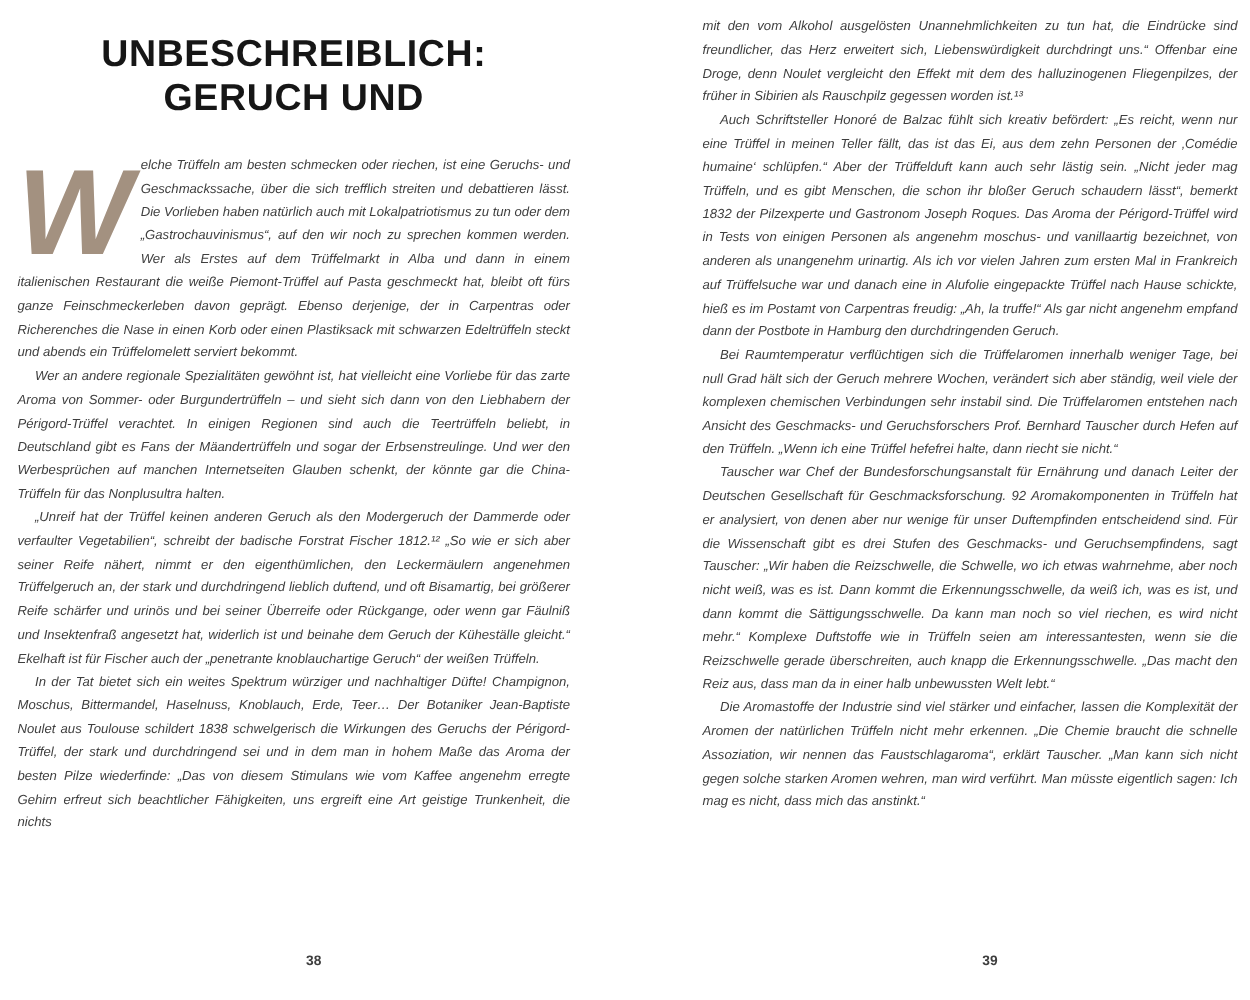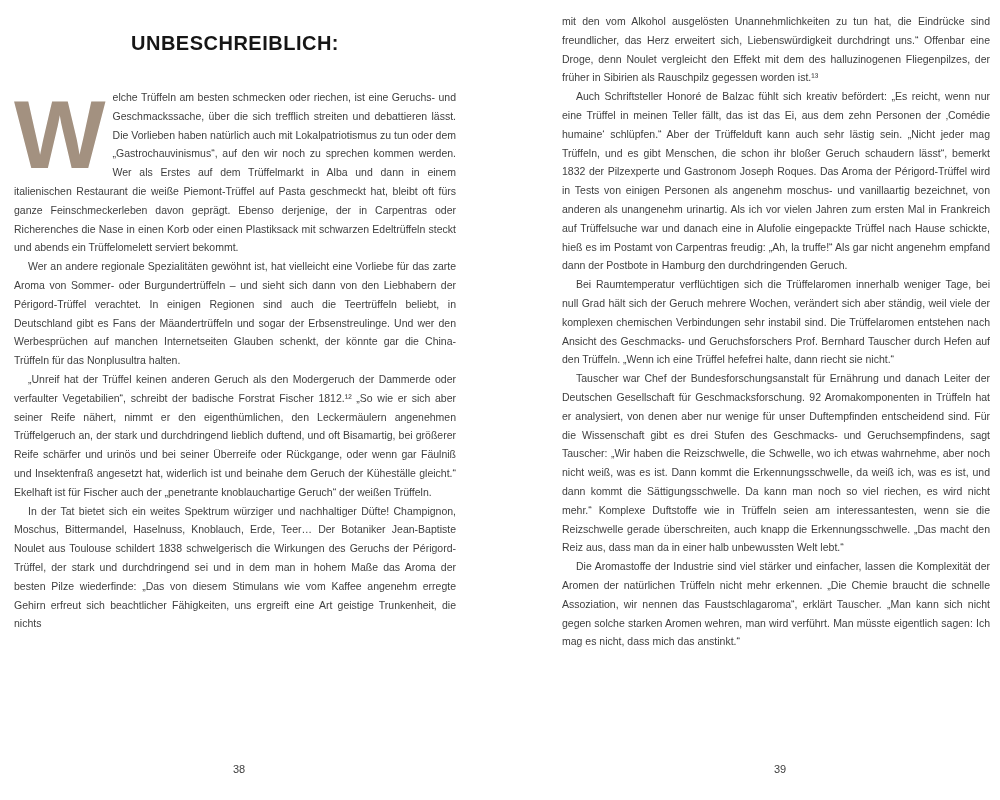--- a/index.html
+++ b/index.html
@@ -22,69 +22,70 @@
     top: 0;
     height: 800px;
   }
   .page.left  { left: 14px;  width: 442px; }
   .page.right { left: 562px; width: 428px; }
 
   .title {
     margin: 26px 0 0 0;
     text-align: center;
     font-weight: bold;
-    font-size: 20px;
+    font-size: 30px;
     line-height: 35px;
     letter-spacing: 0.5px;
     color: var(--title-color, #161616);
   }
   .title-line { display: block; }
 
   .body {
     font-size: 10.5px;
     line-height: 18.8px;
     color: var(--text-color, #3e3e3e);
     text-align: justify;
     hyphens: auto;
     -webkit-hyphens: auto;
   }
   .left .body  { margin-top: 27px; }
   .right .body { margin-top: 12px; }
 
-  .para { margin: 0; padding: 0; }
+  .para { margin: 0; padding: 0; font-style: italic; }
   .para.indent { text-indent: 14px; }
 
   .dropcap {
     float: left;
     font-weight: bold;
     font-size: 97px;
     line-height: 78px;
     margin: 8px 7px 0 0;
     color: var(--drop-cap-color, #a39180);
   }
 
   .pagenum {
     position: absolute;
     bottom: 25px;
-    left: 4px;
+    left: 16px;
     width: 100%;
     text-align: center;
     font-size: 11px;
-    font-weight: normal;
+    font-weight: bold;
     color: var(--text-color, #3e3e3e);
   }
 </style>
 </head>
 <body>
 
 <div class="spread">
 
   <div class="page left">
     <h1 class="title">
       <span class="title-line">UNBESCHREIBLICH:</span>
+      <span class="title-line">GERUCH UND</span>
     </h1>
     <div class="body">
       <p class="para"><span class="dropcap">W</span><span>elche Trüffeln am besten schmecken oder riechen, ist eine Geruchs- und Geschmackssache, über die sich trefflich streiten und debattieren lässt. Die Vorlieben haben natürlich auch mit Lokalpatriotismus zu tun oder dem „Gastrochauvinismus“, auf den wir noch zu sprechen kommen werden. Wer als Erstes auf dem Trüffelmarkt in Alba und dann in einem italienischen Restaurant die weiße Piemont-Trüffel auf Pasta geschmeckt hat, bleibt oft fürs ganze Feinschmeckerleben davon geprägt. Ebenso derjenige, der in Carpentras oder Richerenches die Nase in einen Korb oder einen Plastiksack mit schwarzen Edeltrüffeln steckt und abends ein Trüffelomelett serviert bekommt.</span></p>
       <p class="para indent">Wer an andere regionale Spezialitäten gewöhnt ist, hat vielleicht eine Vorliebe für das zarte Aroma von Sommer- oder Burgundertrüffeln – und sieht sich dann von den Liebhabern der Périgord-Trüffel verachtet. In einigen Regionen sind auch die Teertrüffeln beliebt, in Deutschland gibt es Fans der Mäandertrüffeln und sogar der Erbsenstreulinge. Und wer den Werbesprüchen auf manchen Internetseiten Glauben schenkt, der könnte gar die China-Trüffeln für das Nonplusultra halten.</p>
       <p class="para indent">„Unreif hat der Trüffel keinen anderen Geruch als den Modergeruch der Dammerde oder verfaulter Vegetabilien“, schreibt der badische Forstrat Fischer 1812.¹² „So wie er sich aber seiner Reife nähert, nimmt er den eigenthümlichen, den Leckermäulern angenehmen Trüffelgeruch an, der stark und durchdringend lieblich duftend, und oft Bisamartig, bei größerer Reife schärfer und urinös und bei seiner Überreife oder Rückgange, oder wenn gar Fäulniß und Insektenfraß angesetzt hat, widerlich ist und beinahe dem Geruch der Küheställe gleicht.“ Ekelhaft ist für Fischer auch der „penetrante knoblauchartige Geruch“ der weißen Trüffeln.</p>
       <p class="para indent">In der Tat bietet sich ein weites Spektrum würziger und nachhaltiger Düfte! Champignon, Moschus, Bittermandel, Haselnuss, Knoblauch, Erde, Teer… Der Botaniker Jean-Baptiste Noulet aus Toulouse schildert 1838 schwelgerisch die Wirkungen des Geruchs der Périgord-Trüffel, der stark und durchdringend sei und in dem man in hohem Maße das Aroma der besten Pilze wiederfinde: „Das von diesem Stimulans wie vom Kaffee angenehm erregte Gehirn erfreut sich beachtlicher Fähigkeiten, uns ergreift eine Art geistige Trunkenheit, die nichts</p>
     </div>
     <div class="pagenum">38</div>
   </div>
 

